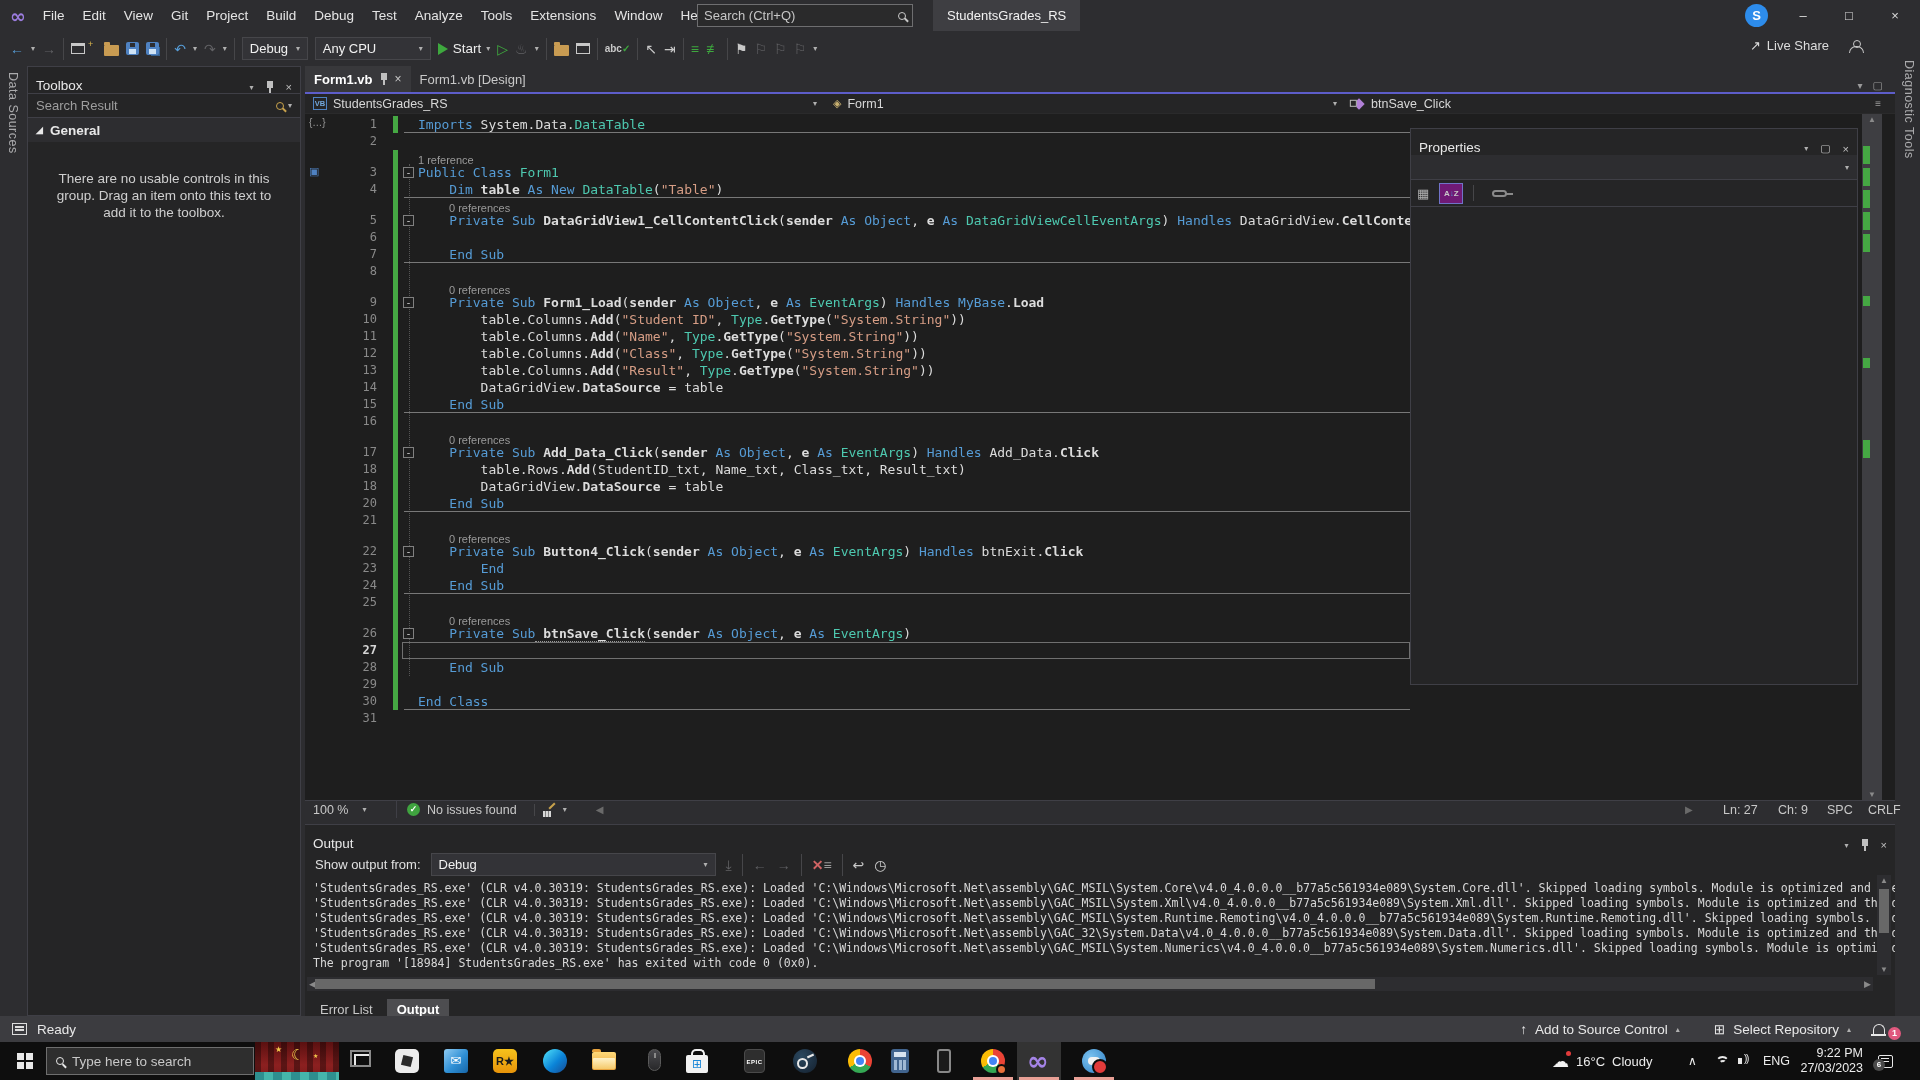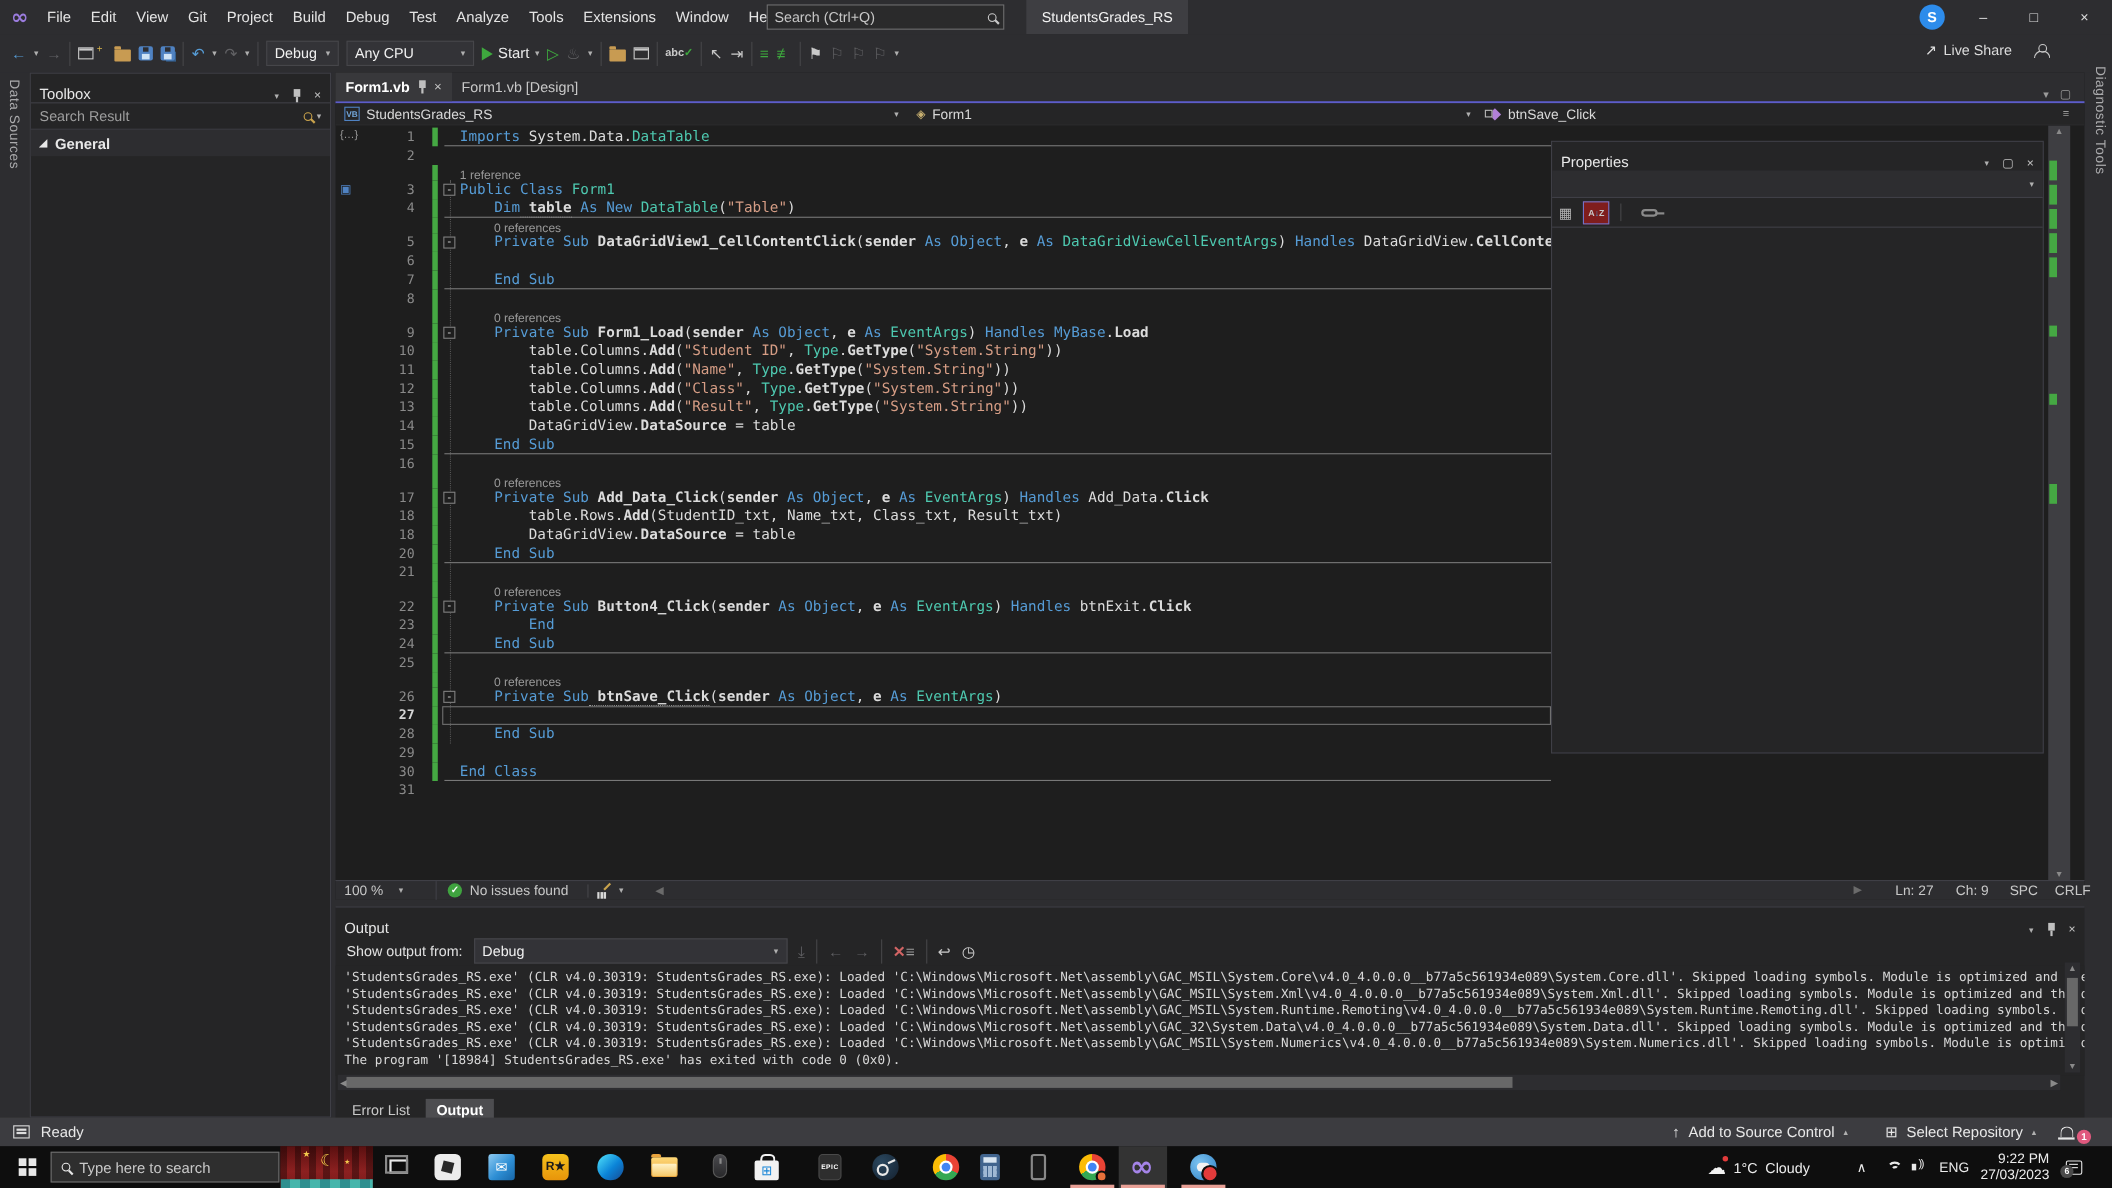--- a/index.html
+++ b/index.html
@@ -106,21 +106,21 @@
   .broom::before{content:"";position:absolute;width:2px;height:8px;background:#C8A24C;transform:rotate(45deg);left:9px;top:-1px}
   .broom::after{content:"";position:absolute;width:8px;height:6px;left:1px;top:8px;background:repeating-linear-gradient(90deg,#D8D8D8 0 2px,#808080 2px 3px)}
   .edpos{position:absolute;top:0;height:100%;line-height:18px}
 
   
   #props{position:absolute;left:1410px;top:128px;width:448px;height:557px;background:#252526;border:1px solid #3F3F46;z-index:20}
   #props .combo-row{height:25px;background:#2D2D30;border-bottom:1px solid #3F3F46;position:relative}
   #props .combo-row .ddown{position:absolute;right:8px;top:8px}
   #props .ptools{height:27px;display:flex;align-items:center;gap:10px;padding:0 6px;border-bottom:1px solid #3F3F46}
   .cat-ic{color:#B0B0B0;font-size:13px}
-  .azbox{width:24px;height:21px;border:1px solid #7173C8;background:#7f1d1d;color:#C8C8C8;font:bold 8px/19px "Liberation Sans",sans-serif;text-align:center}
+  .azbox{width:24px;height:21px;border:1px solid #7173C8;background:#701a75;color:#C8C8C8;font:bold 8px/19px "Liberation Sans",sans-serif;text-align:center}
   .azbox b{color:#4F9CD6}
   .key-ic{display:inline-block;width:15px;height:7px;border:2px solid #8A8A8A;border-radius:4px;position:relative;margin-left:8px}
   .key-ic::after{content:"";position:absolute;right:-8px;top:1px;width:8px;height:2px;background:#8A8A8A}
 
   
   #output{position:absolute;left:305px;top:824px;width:1590px;height:198px;background:#252526;border-top:1px solid #3F3F46}
   #output .otoolbar{height:27px;display:flex;align-items:center;gap:10px;padding-left:10px;font-size:13px;color:#E0E0E0}
   #outtext{position:relative;height:100px;background:#1E1E1E? ;overflow:hidden;padding:3px 0 0 8px;background:#252526}
   .outline{font:11.5px/15px "DejaVu Sans Mono",monospace;color:#D8D8D8;white-space:pre}
   #ohscroll{position:absolute;left:2px;top:152px;width:1566px;height:14px;background:#2D2D30}
@@ -305,20 +305,21 @@
     <span>Search Result</span>
     <span class="right">
         <span class="mag" style="color:#C8A24C"></span>
         <span class="ddown">▾</span>
       </span>
   </div>
   <div id="tb-general">
     <span style="font-size:9px">◢</span>
     <span>General</span>
   </div>
+  <div id="tb-empty">There are no usable controls in this group. Drag an item onto this text to add it to the toolbox.</div>
 </div>
 
 <div id="editor">
   <div id="tabstrip">
       <div class="edtab active">
         <span>Form1.vb</span>
         <span class="pin"></span>
         <span class="tabx">×</span>
       </div>
       <div class="edtab">
@@ -543,21 +544,21 @@
       <i></i>
     </span>
   <span class="tbi ic-vs" style="left:1027px">∞</span>
   <span class="tbi appic ic-blue" style="left:1082px"></span>
   <span class="runline" style="left:973px"></span>
   <span class="runline" style="left:1019px"></span>
   <span class="runline" style="left:1074px"></span>
 
   <div class="tray" style="left:1552px;gap:7px">
     <span class="cloud">☁</span>
-    <span>1°C</span>
+    <span>16°C</span>
     <span>Cloudy</span>
   </div>
   <div class="tray" style="left:1688px">
       <span style="font-size:12px">∧</span>
     </div>
   <div class="tray" style="left:1714px">
       <span class="ic-wifi"></span>
     </div>
   <div class="tray" style="left:1738px">
       <span class="ic-spk"></span>

